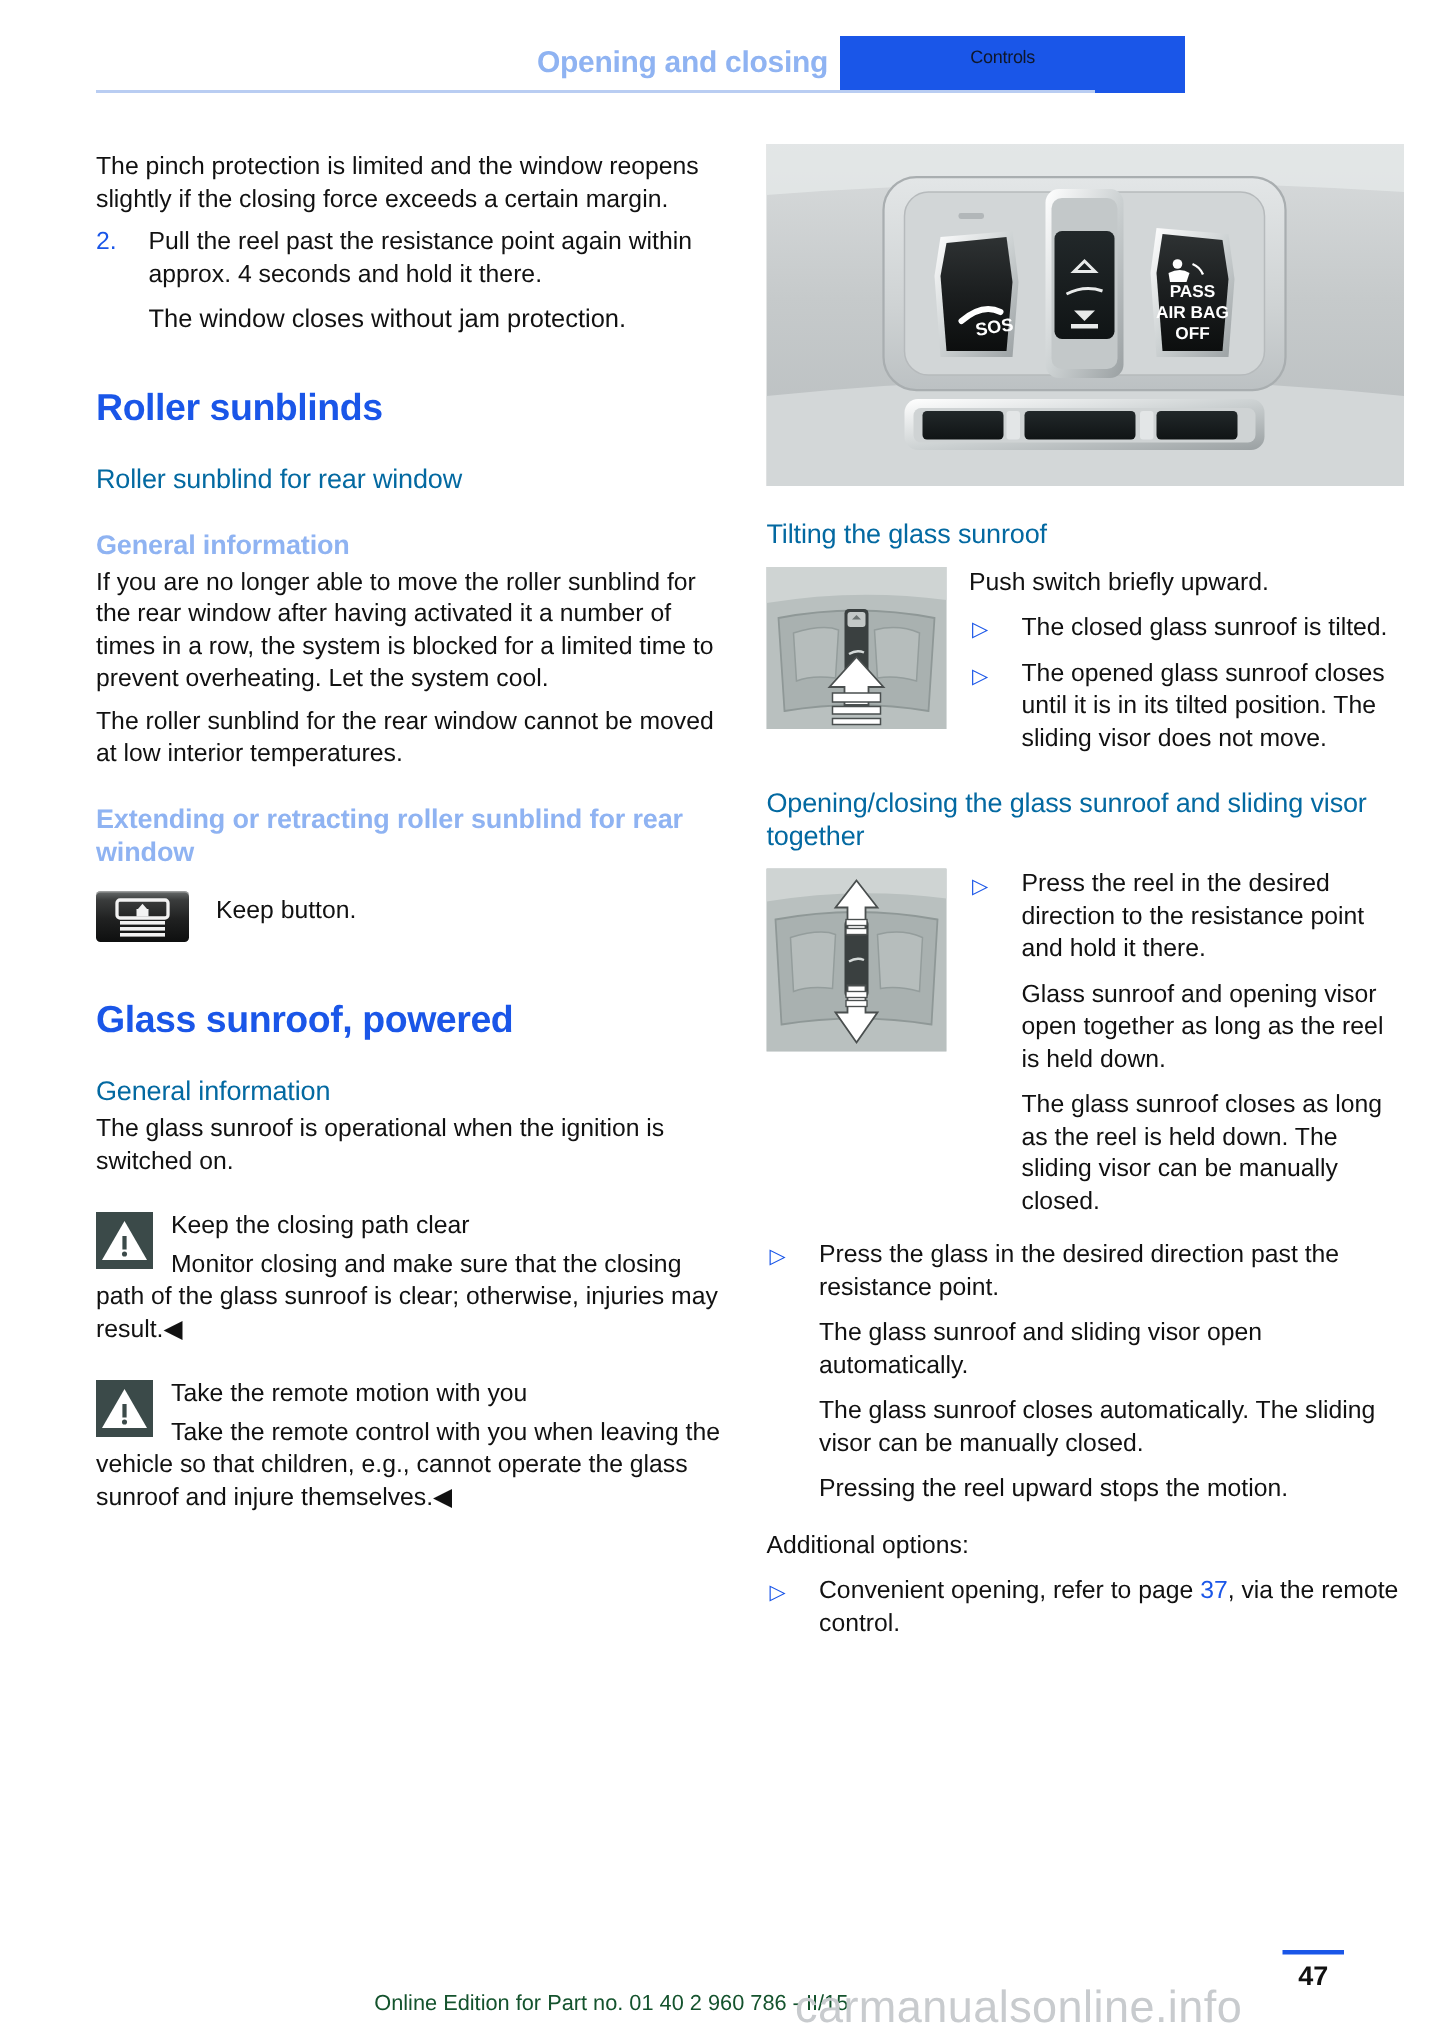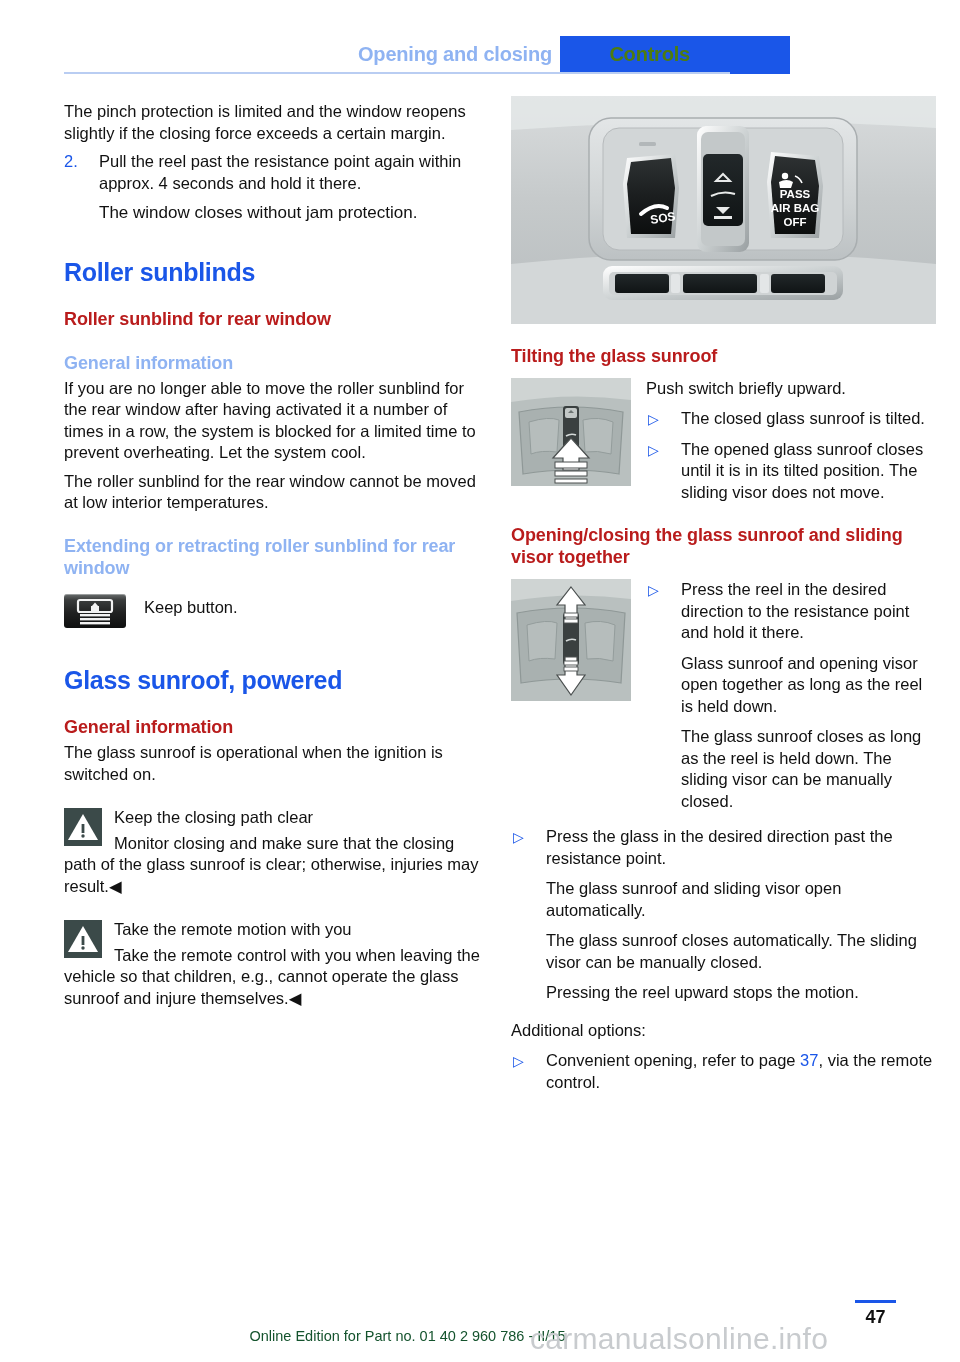--- a/index.html
+++ b/index.html
@@ -7,53 +7,53 @@
     width:960px;height:1362px;
     background:#ffffff;
     font-family:"Liberation Sans", sans-serif;
     color:#111111;
     position:relative;
     overflow:hidden;
   }
 
   
   .header{
-    position:absolute;left:0;top:12px;width:790px;height:62px;
+    position:absolute;left:0;top:0;width:790px;height:62px;
   }
   .header-banner{
     position:absolute;right:0;top:24px;height:38px;width:230px;
     background:#1a56e8;
   }
   .header-chapter{
     position:absolute;right:238px;top:31px;
     font-size:20px;font-weight:bold;color:#8fb3f2;
     letter-spacing:-0.2px;white-space:nowrap;
   }
   .header-section{
     position:absolute;right:100px;top:31px;
-    font-size:20px;font-weight:bold;color:#4d7c0f;
+    font-size:12px;font-weight:normal;color:#0f172a;
     letter-spacing:-0.2px;white-space:nowrap;
   }
   .header-rule{
     position:absolute;left:64px;top:60px;width:666px;height:2px;
     background:#b9cdf2;
   }
 
   
   .col{position:absolute;top:96px;width:425px;}
   .col-left{left:64px;}
   .col-right{left:511px;}
 
   
   h1.doc-h1{
     font-size:25px;font-weight:bold;color:#1a56e8;
     margin:34px 0 0 0;line-height:1.18;letter-spacing:-0.3px;
   }
   h2.doc-h2{
-    font-size:18px;font-weight:bold;color:#b91c1c;
+    font-size:18px;font-weight:normal;color:#0369a1;
     margin:22px 0 0 0;line-height:1.22;letter-spacing:-0.1px;
   }
   h3.doc-h3{
     font-size:18px;font-weight:bold;color:#8fb3f2;
     margin:22px 0 0 0;line-height:1.22;letter-spacing:-0.1px;
   }
   p.doc-p{
     font-size:16.5px;line-height:21.5px;margin:7px 0 0 0;
     color:#111;
   }

